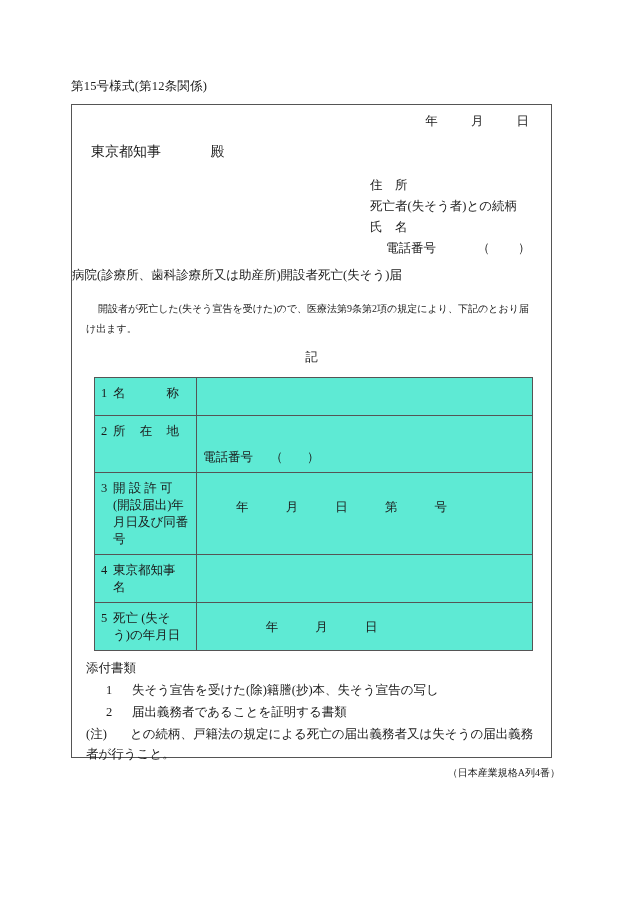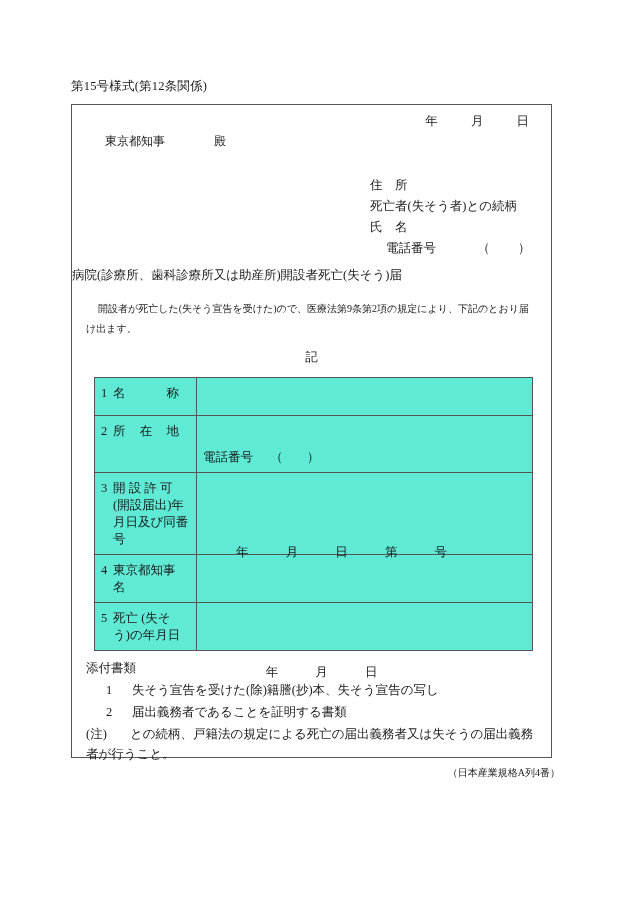--- a/index.html
+++ b/index.html
@@ -58,24 +58,23 @@
     white-space: nowrap;
   }
   .date-line .u { display: inline-block; }
   .date-line .u.m { margin-left: 30px; }
   .date-line .u.d { margin-left: 30px; }
 
   
   .addressee {
     position: absolute;
     left: 19px;
-    top: 28px;
-    font-size: 12px;
-    white-space: nowrap;
-    margin-left: 14px;
+    top: 38px;
+    font-size: 14px;
+    white-space: nowrap;
   }
   .addressee .hon { margin-left: 46px; }
 
   
   .submitter {
     position: absolute;
     left: 298px;
     top: 70px;
     font-size: 12.5px;
     line-height: 21px;
@@ -189,21 +188,20 @@
   .tel-in-cell .paren { margin-left: 14px; }
   .tel-in-cell .paren-in { display: inline-block; width: 18px; }
 
   .date-in-cell {
     position: absolute;
     left: 0;
     width: 100%;
     font-size: 12.5px;
     white-space: nowrap;
     text-align: center;
-    margin-top: 45px;
   }
   .date-in-cell .u { display: inline-block; }
   .date-in-cell .u + .u { margin-left: 34px; }
   .date-in-cell.row3 { top: 26px; padding-right: 46px; box-sizing: border-box; }
   .date-in-cell.row5 { top: 16px; padding-right: 86px; box-sizing: border-box; }
 
   
   .attach {
     position: absolute;
     left: 14px;

